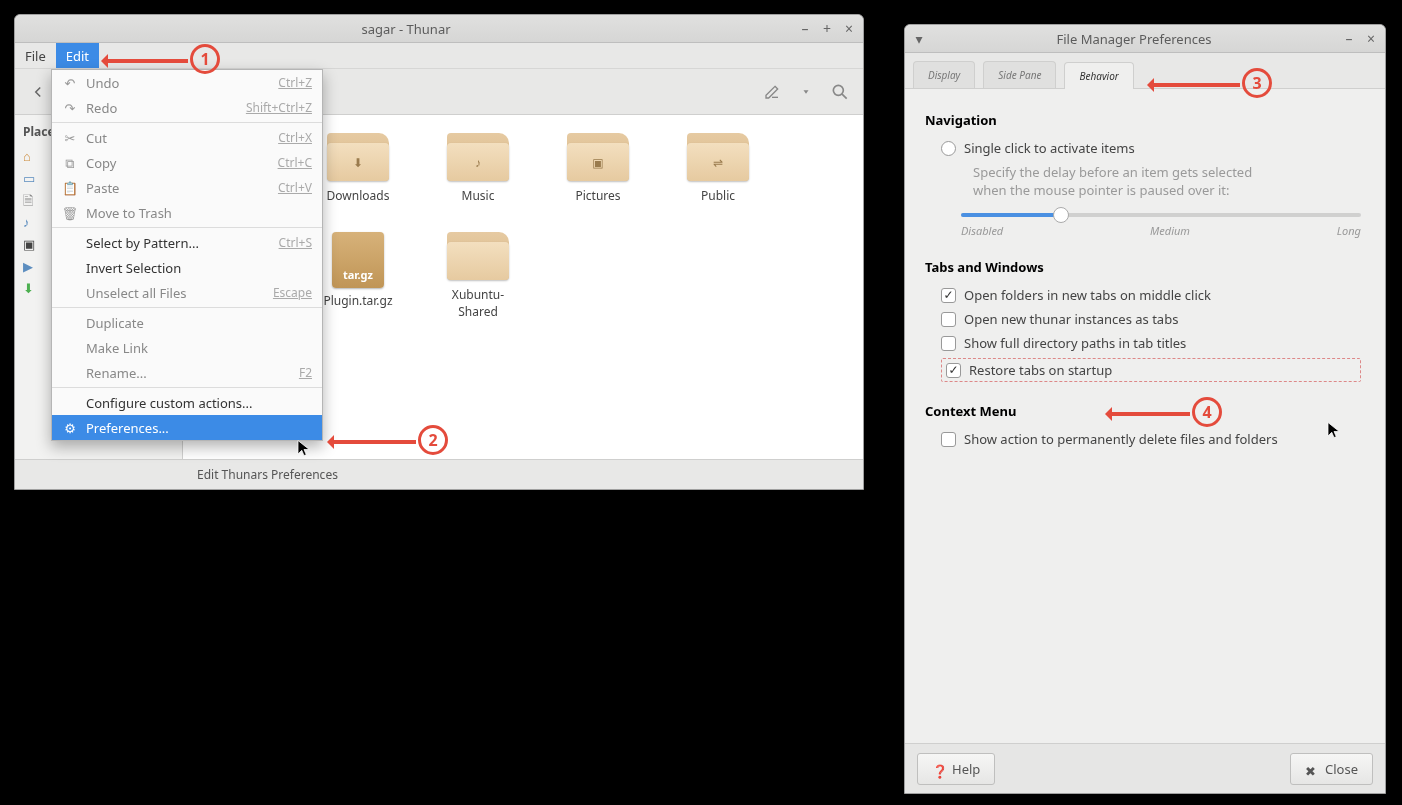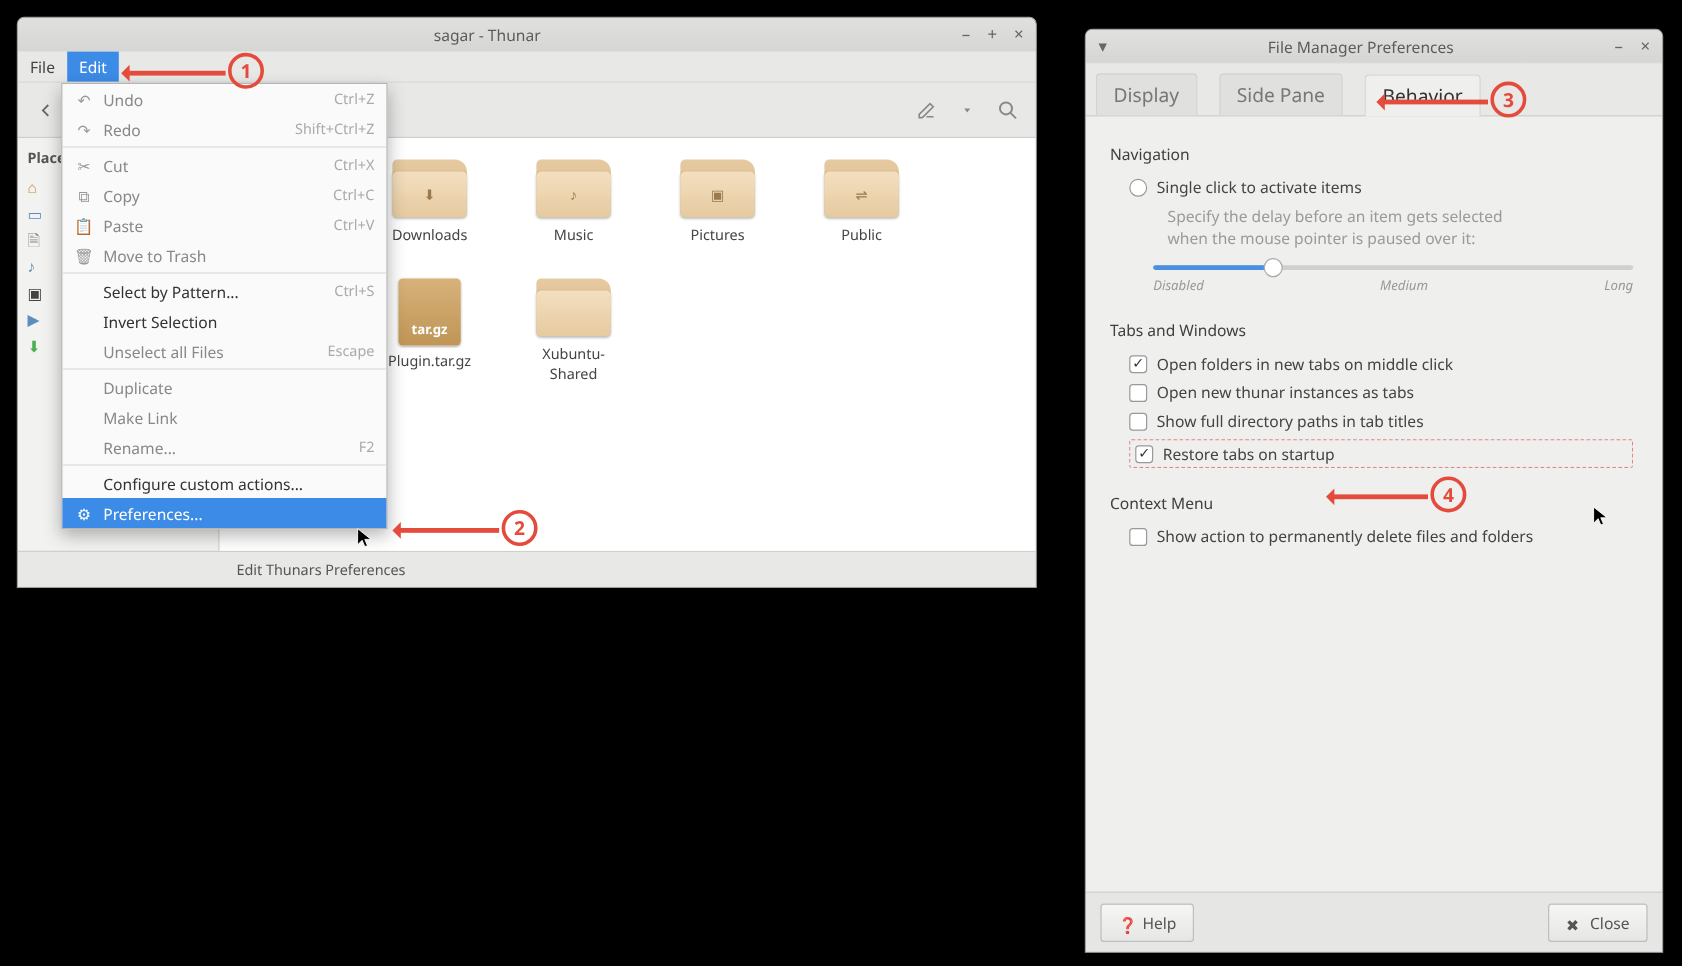--- a/index.html
+++ b/index.html
@@ -141,21 +141,21 @@
     width:272px;
   }
   .mitem {
     display:flex;align-items:center;height:25px;
     padding:0 10px;color:#888;cursor:pointer;
     font-size:13px;
   }
   .mitem.enabled { color:#333; }
   .mitem.hl { background:#3c8be6;color:#fff; }
   .mitem .mic { width:16px;height:16px;margin-right:8px;display:flex;align-items:center;justify-content:center;color:#999;}
-  .mitem .accel { margin-left:auto;color:#aaa;font-size:12px;}
+  .mitem .accel { margin-left:auto;color:#aaa;font-size:12px;text-decoration:underline;}
   .msep { height:1px;background:#dcdcdc;margin:2px 0;}
   .cursor-ptr {
     position:absolute; width:18px; height:22px;
   }
 
   
   #prefs-window {
     left:904px; top:24px; width:482px; height:770px;
     background:#efefee;
   }
@@ -164,27 +164,28 @@
     border-bottom:1px solid #cfcfce;
     background:#e8e8e7;
   }
   .tab {
     padding:6px 14px;
     background:#e0e0df;
     border:1px solid #cfcfce;
     border-bottom:none;
     border-radius:4px 4px 0 0;
     color:#777;
-    margin-right:18px;
+    margin-right:8px;
     cursor:pointer;
-    font-size:16px;
+    font-size:10px;
+    font-style:italic;
   }
   .tab.active { background:#efefee;color:#333;position:relative;top:1px;}
   .prefs-body { flex:1; padding:16px 20px; overflow:auto;}
-  .sect-title { font-weight:normal; color:#404040; margin:6px 0 10px;}
+  .sect-title { font-weight:bold; color:#000000; margin:6px 0 10px;}
   .opt-row { display:flex;align-items:center;gap:8px;margin:4px 0 6px 16px;color:#444;}
   .note { color:#9a9a9a; margin-left:48px; line-height:1.4;}
   .radio, .check {
     width:15px;height:15px;border:1px solid #999;border-radius:50%;
     display:inline-flex;align-items:center;justify-content:center;background:#fff;
     flex:none;
   }
   .radio .dot{width:7px;height:7px;border-radius:50%;background:#4a4a4a;}
   .check{border-radius:3px;}
   .check.on{background:#fff;}

